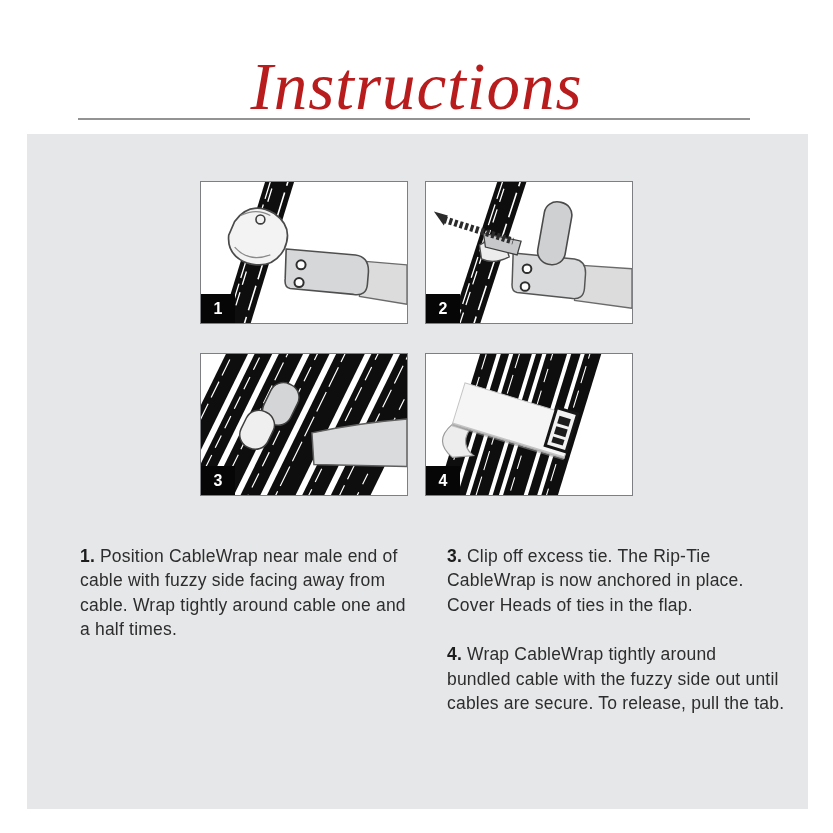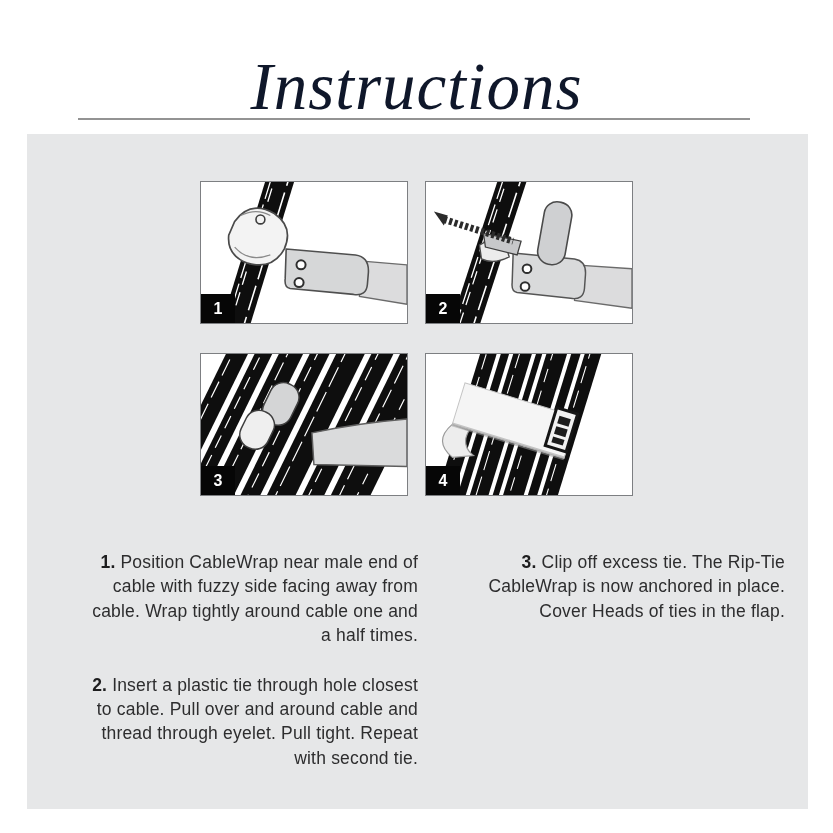--- a/index.html
+++ b/index.html
@@ -15,21 +15,21 @@
   .title {
     position: absolute;
     left: 0; right: 0;
     top: 48px;
     text-align: center;
     font-family: "Liberation Serif", serif;
     font-style: italic;
     font-weight: 400;
     font-size: 67px;
     letter-spacing: 1px;
-    color: #0f172a;
+    color: #b91c1c;
   }
   .title-rule {
     position: absolute;
     left: 78px;
     top: 118px;
     width: 672px;
     height: 2px;
     background: #939393;
   }
   .gray-box {
@@ -75,21 +75,21 @@
     position: absolute;
     top: 410px;
     width: 338px;
     color: #2d2d2e;
     font-size: 17.5px;
     line-height: 24.4px;
     letter-spacing: 0.2px;
   }
   .steps-col.left  { left: 53px; }
   .steps-col.right { left: 420px; }
-  .steps-col p { margin: 6px 0 25px 0; text-align: right; }
+  .steps-col p { margin: 0 0 25px 0; }
   .step-num { font-weight: bold; margin-right: 5px; color: #1d1d1e; }
 </style>
 </head>
 <body>
 
 <div class="page">
 
   <h1 class="title">Instructions</h1>
   <div class="title-rule"></div>
 
@@ -189,21 +189,21 @@
             <rect x="131" y="76" width="12" height="6" fill="#1c1c1c"></rect>
           </g>
         </svg>
         <figcaption class="fig-badge">4</figcaption>
       </figure>
 
     </div>
 
     <div class="steps-col left">
       <p><strong class="step-num">1.</strong><span>Position CableWrap near male end of cable with fuzzy side facing away from cable. Wrap tightly around cable one and a half times.</span></p>
-      <p><strong class="step-num">2.</strong><span>Insert a plastic tie through hole closest to cable. Pull over and around cable and thread through eyelet. Pull tight. Repeat with second tie.</span></p>
     </div>
 
     <div class="steps-col right">
       <p><strong class="step-num">3.</strong><span>Clip off excess tie. The Rip-Tie CableWrap is now anchored in place. Cover Heads of ties in the flap.</span></p>
+      <p><strong class="step-num">4.</strong><span>Wrap CableWrap tightly around bundled cable with the fuzzy side out until cables are secure. To release, pull the tab.</span></p>
     </div>
 
   </section>
 </div>
 
 </body></html>

